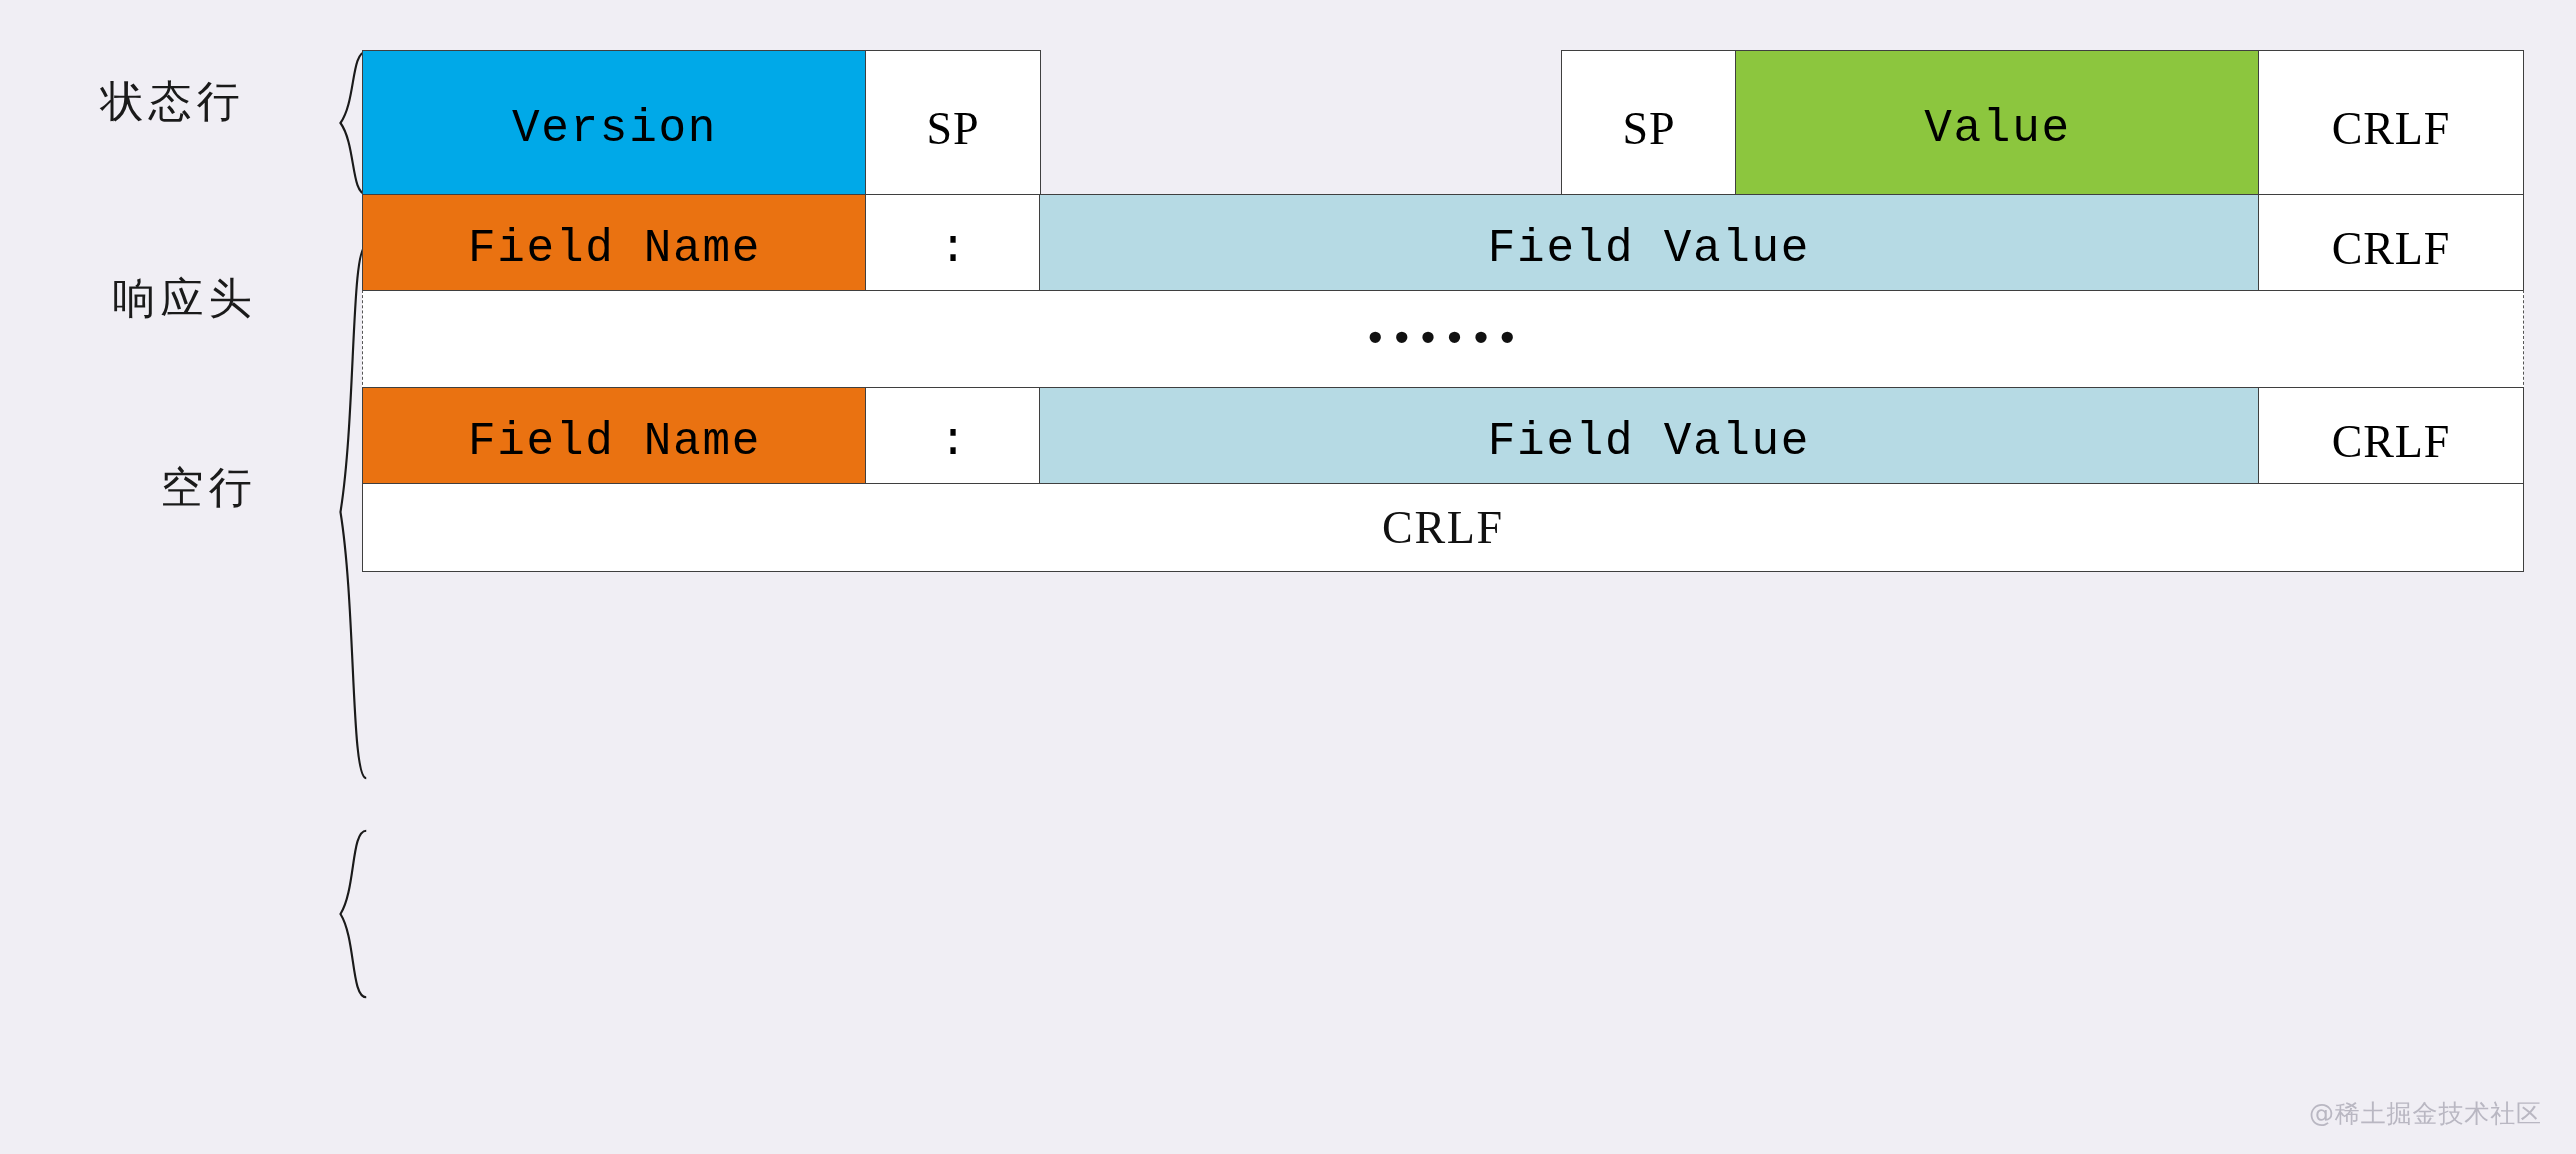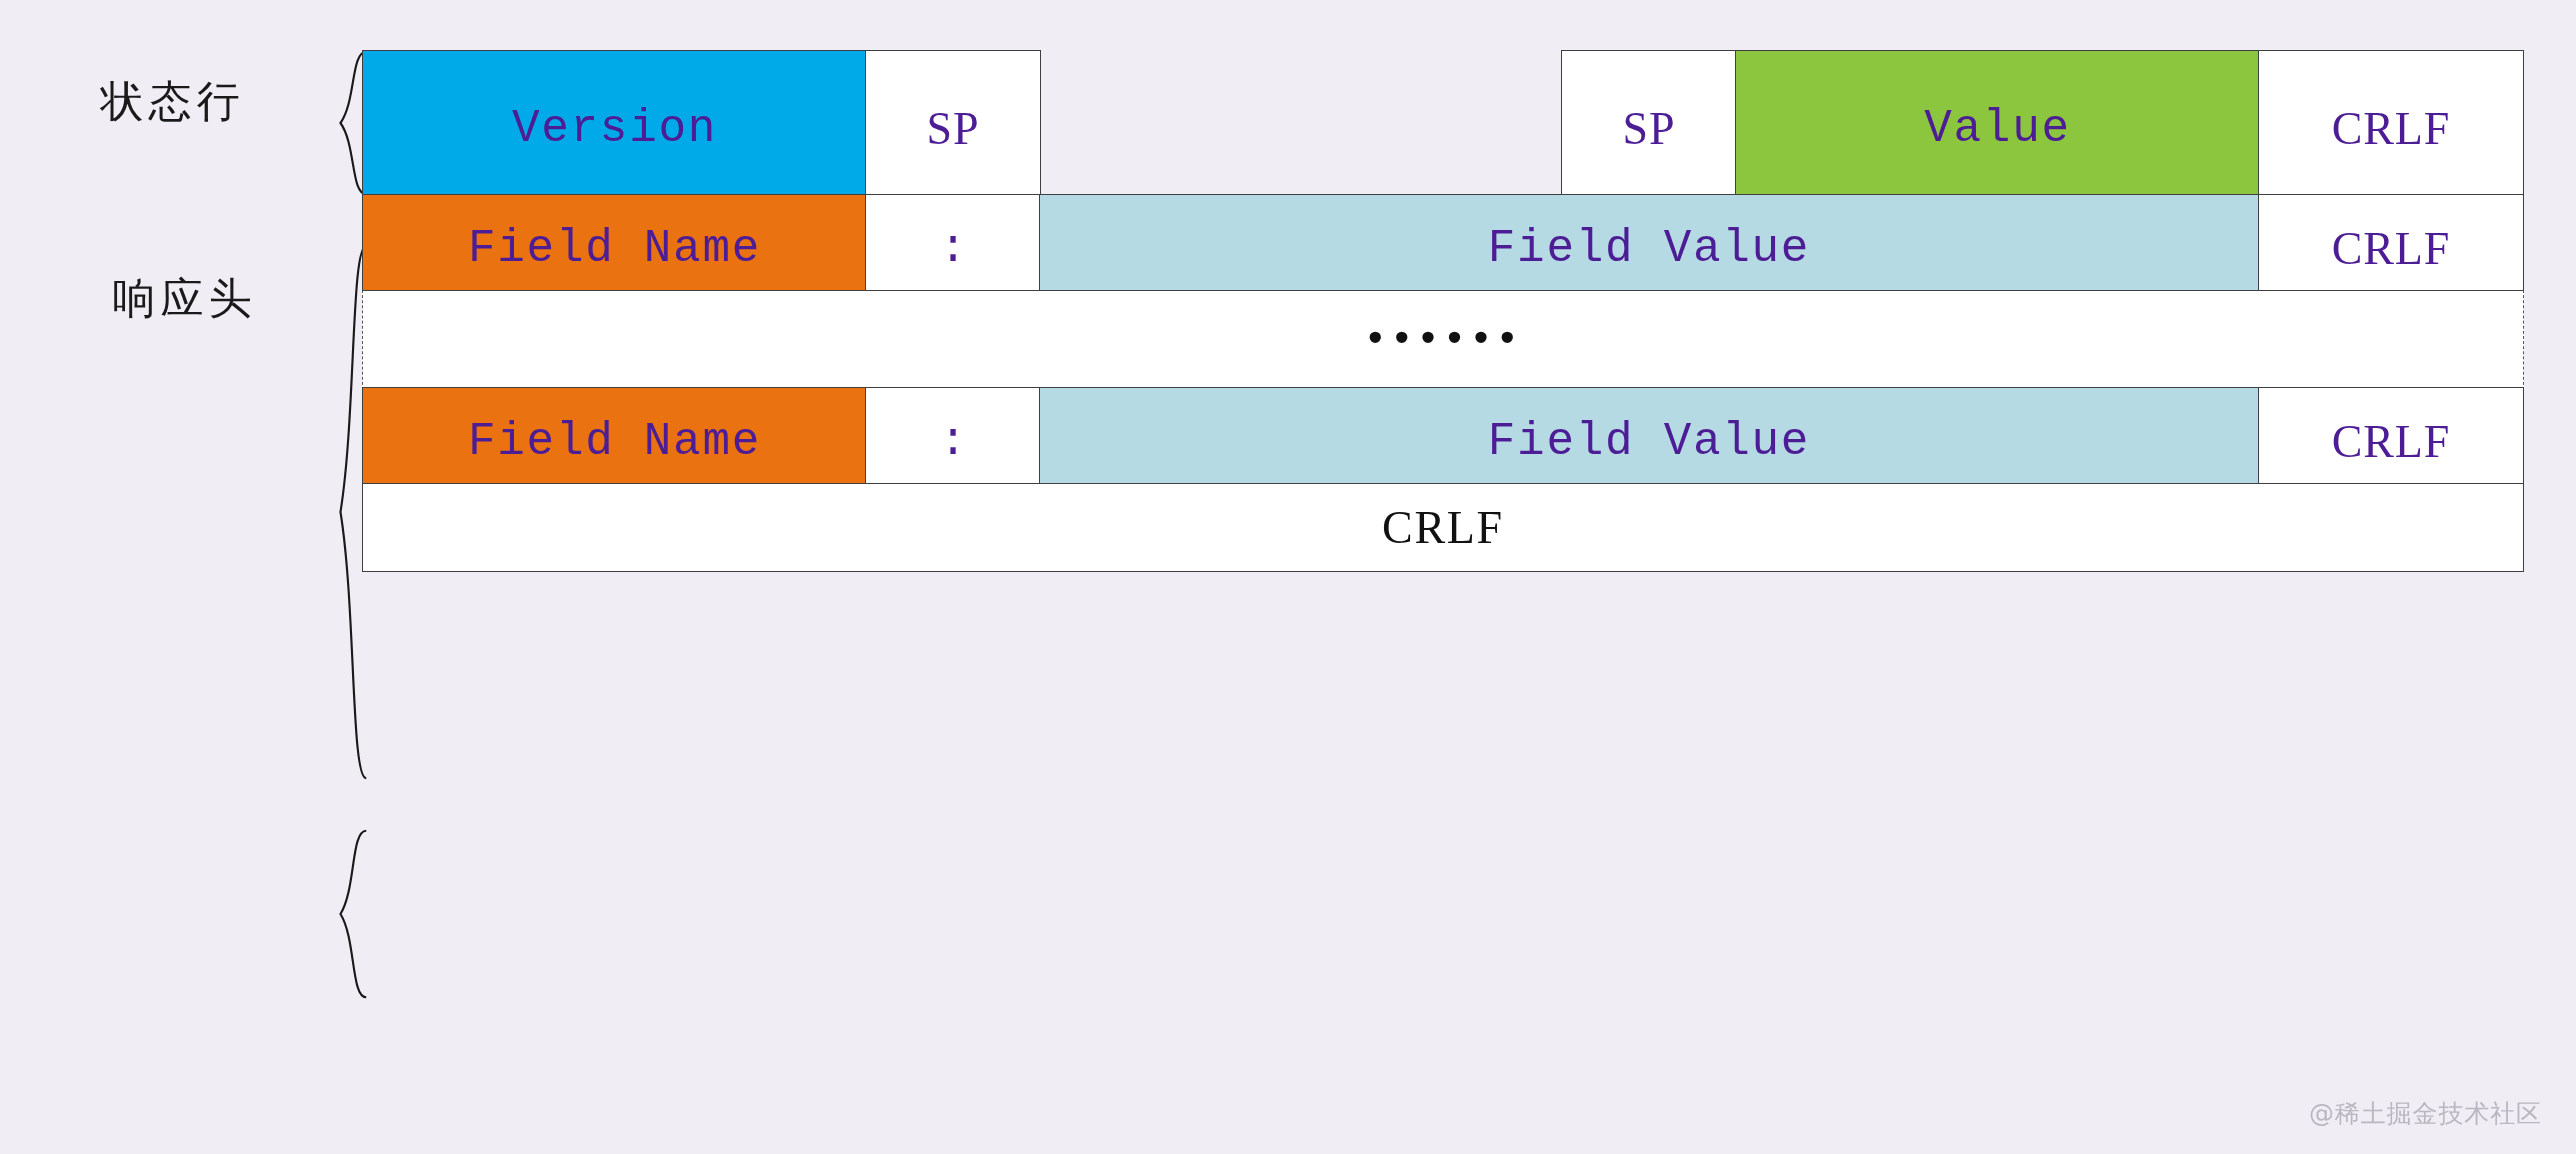--- a/index.html
+++ b/index.html
@@ -56,21 +56,21 @@
     box-sizing: border-box;
     border: 1.7px solid #3f3f3f;
     display: flex;
     align-items: center;
     justify-content: center;
     overflow: hidden;
   }
   .cell .txt {
     font-family: "Liberation Mono", "DejaVu Sans Mono", monospace;
     font-size: 46px;
-    color: #4c1d95;
+    color: #000000;
     letter-spacing: 1.7px;
     line-height: 1;
     white-space: nowrap;
     margin-top: 12px;
   }
   .cell.serif .txt {
     font-family: "Liberation Serif", "DejaVu Serif", serif;
     letter-spacing: 0.9px;
   }
   .cell.colon .txt {
@@ -131,20 +131,21 @@
 </style>
 </head>
 <body>
 
 <div id="canvas">
 
   <div class="group-label" style="left:22px; top:73px; width:223px;">状态行</div>
 
   <div class="group-label" style="left:34px; top:270px; width:223px;">响应头</div>
 
+  <div class="group-label" style="left:34px; top:459px; width:223px;">空行</div>
 
   <svg class="brace" style="left:337px; top:50px;" width="31" height="146" viewBox="0 0 36 170">
     <path d="M34 2 C 16 2, 22 60, 4 85 C 22 110, 16 168, 34 168" fill="none" stroke="#1a1a1a" stroke-width="2.5"></path>
   </svg>
 
   <svg class="brace" style="left:337px; top:244px;" width="31" height="536" viewBox="0 0 36 624">
     <path d="M34 2 C 16 2, 22 200, 4 312 C 22 424, 16 622, 34 622" fill="none" stroke="#1a1a1a" stroke-width="2.5"></path>
   </svg>
 
   <svg class="brace" style="left:337px; top:829px;" width="31" height="170" viewBox="0 0 36 198">

